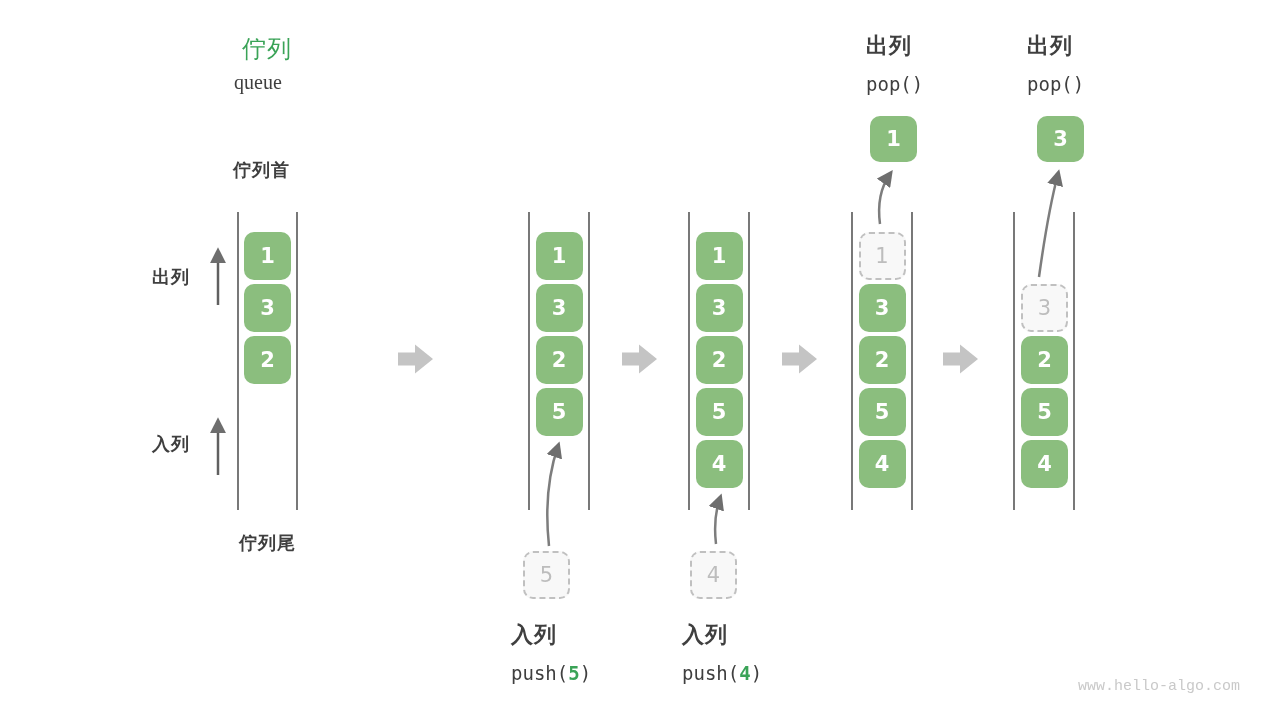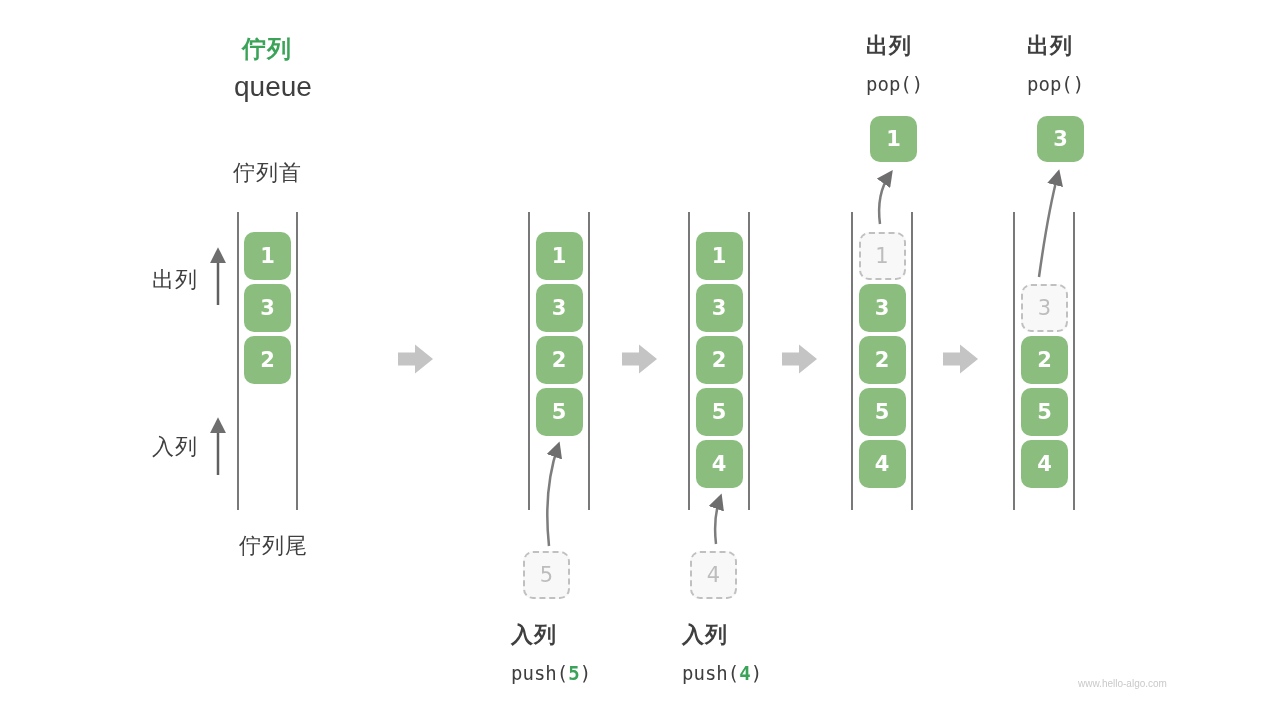--- a/index.html
+++ b/index.html
@@ -4,38 +4,38 @@
 <style>
   html,body{margin:0;padding:0;background:#ffffff;}
   #stage{
     position:relative;width:1280px;height:720px;background:#ffffff;overflow:hidden;
     font-family:"Liberation Sans",sans-serif;
     --box-green:#8BBE7E; --title-green:#3AA357; --arg-green:#3AA357;
     --dark:#3F3F3F; --gray-arrow:#7d7d7d;
   }
   svg.layer{position:absolute;left:0;top:0;width:1280px;height:720px;}
   .abs{position:absolute;}
-  .title-zh{font-size:24px;font-weight:700;color:var(--title-green);letter-spacing:1px;}
-  .title-en{font-family:Liberation Sans, sans-serif;font-size:28px;color:var(--dark);}
-  .zh-label{font-size:22px;font-weight:400;color:var(--dark);letter-spacing:1px;}
+  .title-zh{font-size:24px;font-weight:400;color:var(--title-green);letter-spacing:1px;}
+  .title-en{font-family:Liberation Serif, serif;font-size:20px;color:var(--dark);}
+  .zh-label{font-size:18px;font-weight:700;color:var(--dark);letter-spacing:1px;}
   .oplabel .zh{font-size:22px;font-weight:700;color:var(--dark);letter-spacing:1px;margin-bottom:12px;}
   .oplabel .code{font-family:"DejaVu Sans Mono",monospace;font-size:19px;color:var(--dark);}
   .oplabel .code .arg{color:var(--arg-green);font-weight:700;}
   .cell{
     position:absolute;width:47px;height:48px;border-radius:10px;
     background:var(--box-green);color:#ffffff;
     display:flex;align-items:center;justify-content:center;
     font-size:21px;font-weight:600;font-family:"DejaVu Sans",sans-serif;
   }
   .cell.dashed{
     background:#F8F8F8;border:2px dashed #C0C0C0;color:#BDBDBD;
     box-sizing:border-box;font-weight:500;
   }
   .cell.popped{height:46px;}
-  .watermark{font-family:Liberation Sans, sans-serif;font-size:10px;color:#C9C9C9;}
+  .watermark{font-family:Liberation Mono, monospace;font-size:15px;color:#C9C9C9;}
 </style>
 </head>
 <body>
 
 <div id="stage" style="--box-green: #8BBE7E; --title-green: #3AA357; --arg-green: #3AA357;">
 
   <svg class="layer" viewBox="0 0 1280 720" xmlns="http://www.w3.org/2000/svg">
     <defs>
       <marker id="ah" viewBox="0 0 10 10" refX="7" refY="5" markerWidth="6.5" markerHeight="6.5" orient="auto-start-reverse">
         <path d="M0 0 L10 5 L0 10 z" fill="#6e6e6e"></path>

